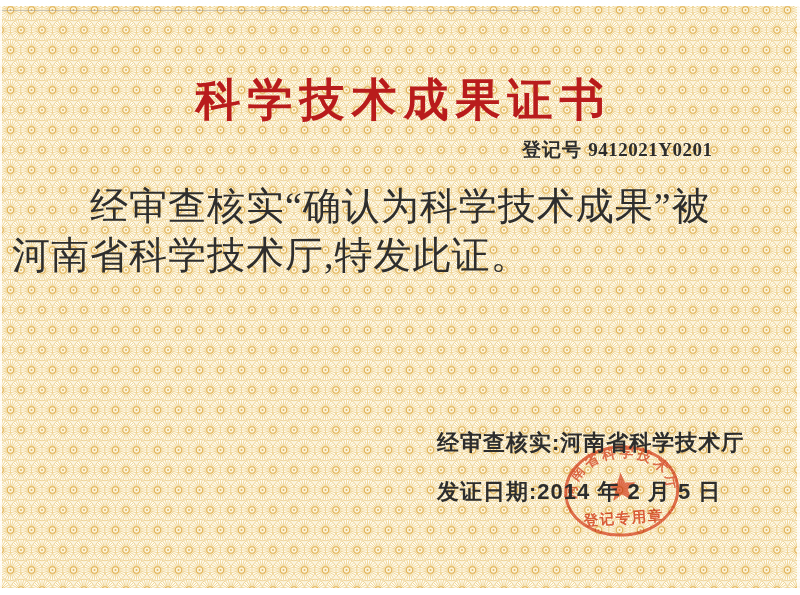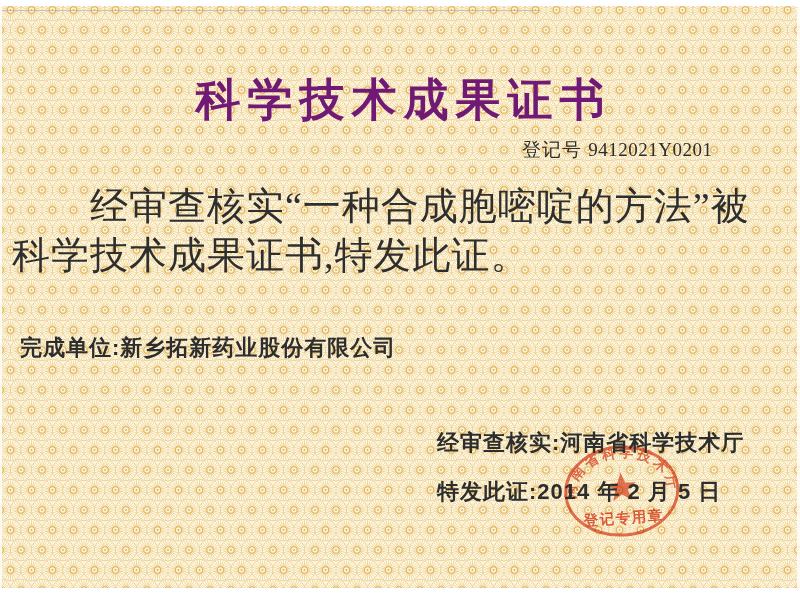--- a/index.html
+++ b/index.html
@@ -9,24 +9,24 @@
     background:#FAF2D8;
   }
   .cert{
     position:relative;width:800px;height:595px;overflow:hidden;
   }
   .bg{position:absolute;left:0;top:0;z-index:0;}
   .layer{position:absolute;z-index:2;color:#2D2D2D;}
   .title{
     left:0;right:0;top:70px;text-align:center;
     font-size:45px;font-weight:bold;letter-spacing:7px;text-indent:7px;
-    color:#701a75;
+    color:#b91c1c;
   }
   .reg{
-    left:522px;top:137px;font-size:19px;font-weight:normal;letter-spacing:1px;
+    left:522px;top:137px;font-size:19px;font-weight:bold;letter-spacing:1px;
   }
   .reg .num{font-family:"Liberation Serif",serif;letter-spacing:0.5px;}
   .bodytext{
     left:12px;top:182px;width:778px;
     font-family:"Liberation Serif",serif;
     font-size:38px;line-height:49px;letter-spacing:1px;color:#2E2E2E;
     white-space:nowrap;
   }
   .bodytext .indent{text-indent:78px;}
   .label-line{font-size:22px;font-weight:bold;letter-spacing:1px;white-space:nowrap;}
@@ -99,34 +99,31 @@
   </svg>
 
   <div class="layer title">科学技术成果证书</div>
 
   <div class="layer reg">
     <span>登记号</span>
     <span class="num">9412021Y0201</span>
   </div>
 
   <div class="layer bodytext">
-    <div class="indent">经审查核实“一种合成胞嘧啶的方法”被</div>
-    <div>科学技术成果证书,特发此证。</div>
+    <div class="indent">经审查核实“确认为科学技术成果”被</div>
+    <div>河南省科学技术厅,特发此证。</div>
   </div>
 
-  <div class="layer label-line unit-line">
-    <span>完成单位:</span><span>新乡拓新药业股份有限公司</span>
-  </div>
 
   <div class="layer label-line authority-line">
     <span>经审查核实:</span><span>河南省科学技术厅</span>
   </div>
 
   <div class="layer label-line date-line">
-    <span>特发此证:</span><span>2014 年 2 月 5 日</span>
+    <span>发证日期:</span><span>2014 年 2 月 5 日</span>
   </div>
 
   <div class="scan-top"></div>
   <div class="scan-topline"></div>
   <div class="scan-bottom"></div>
   <div class="scan-left"></div>
   <div class="scan-right"></div>
 
 </div>
 

